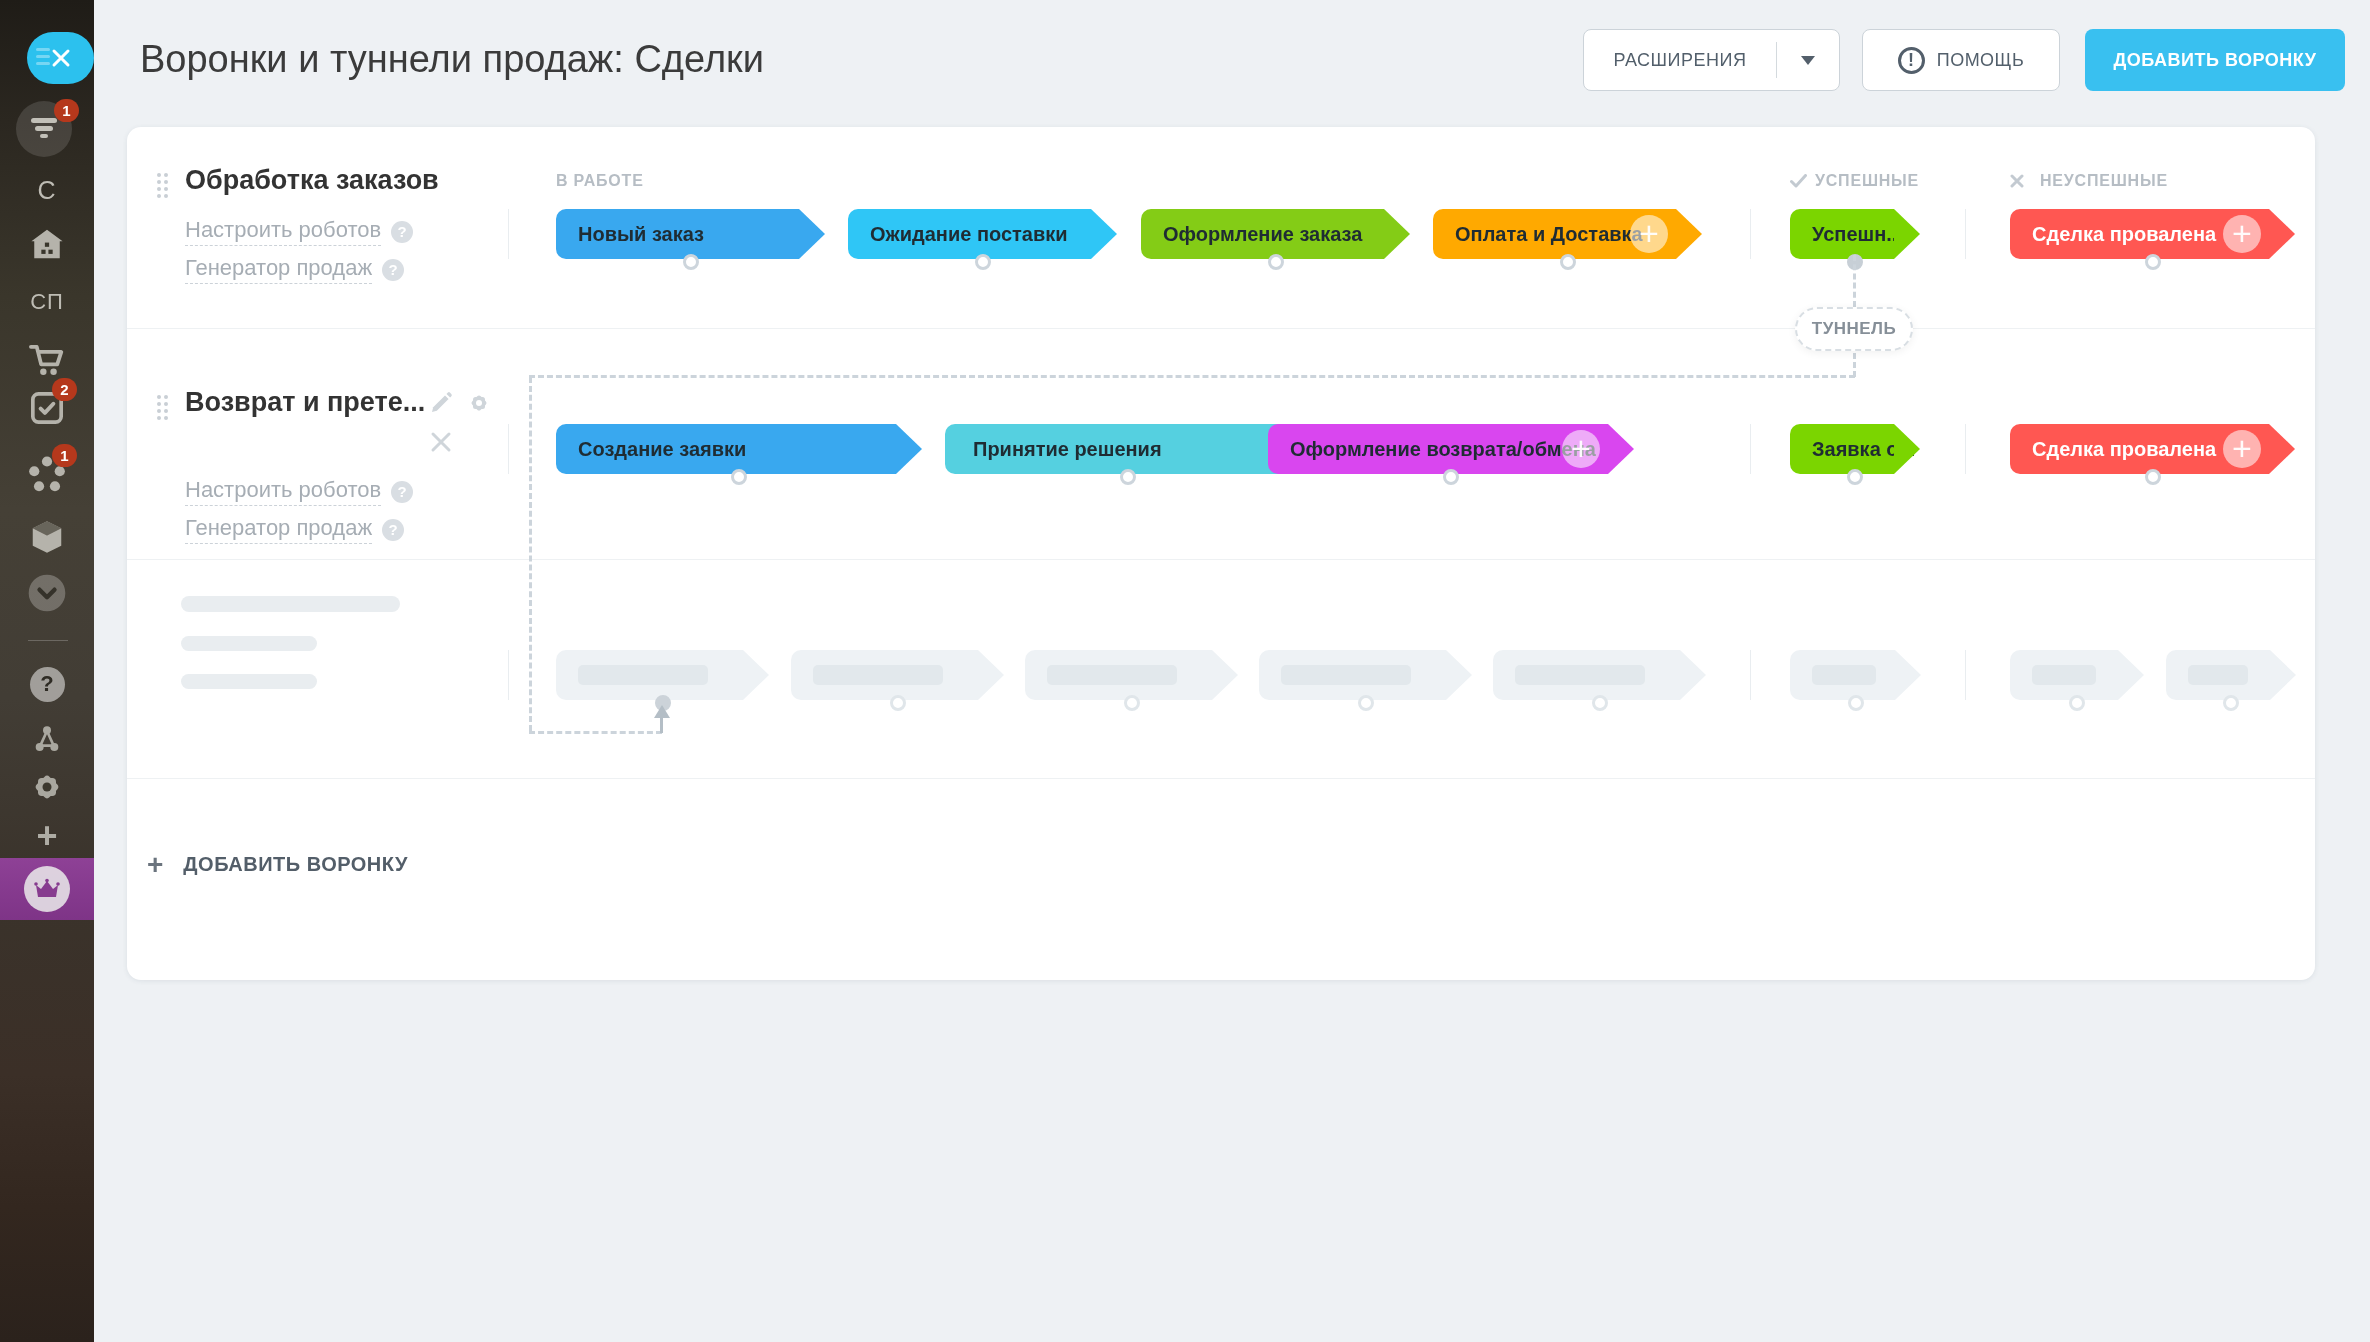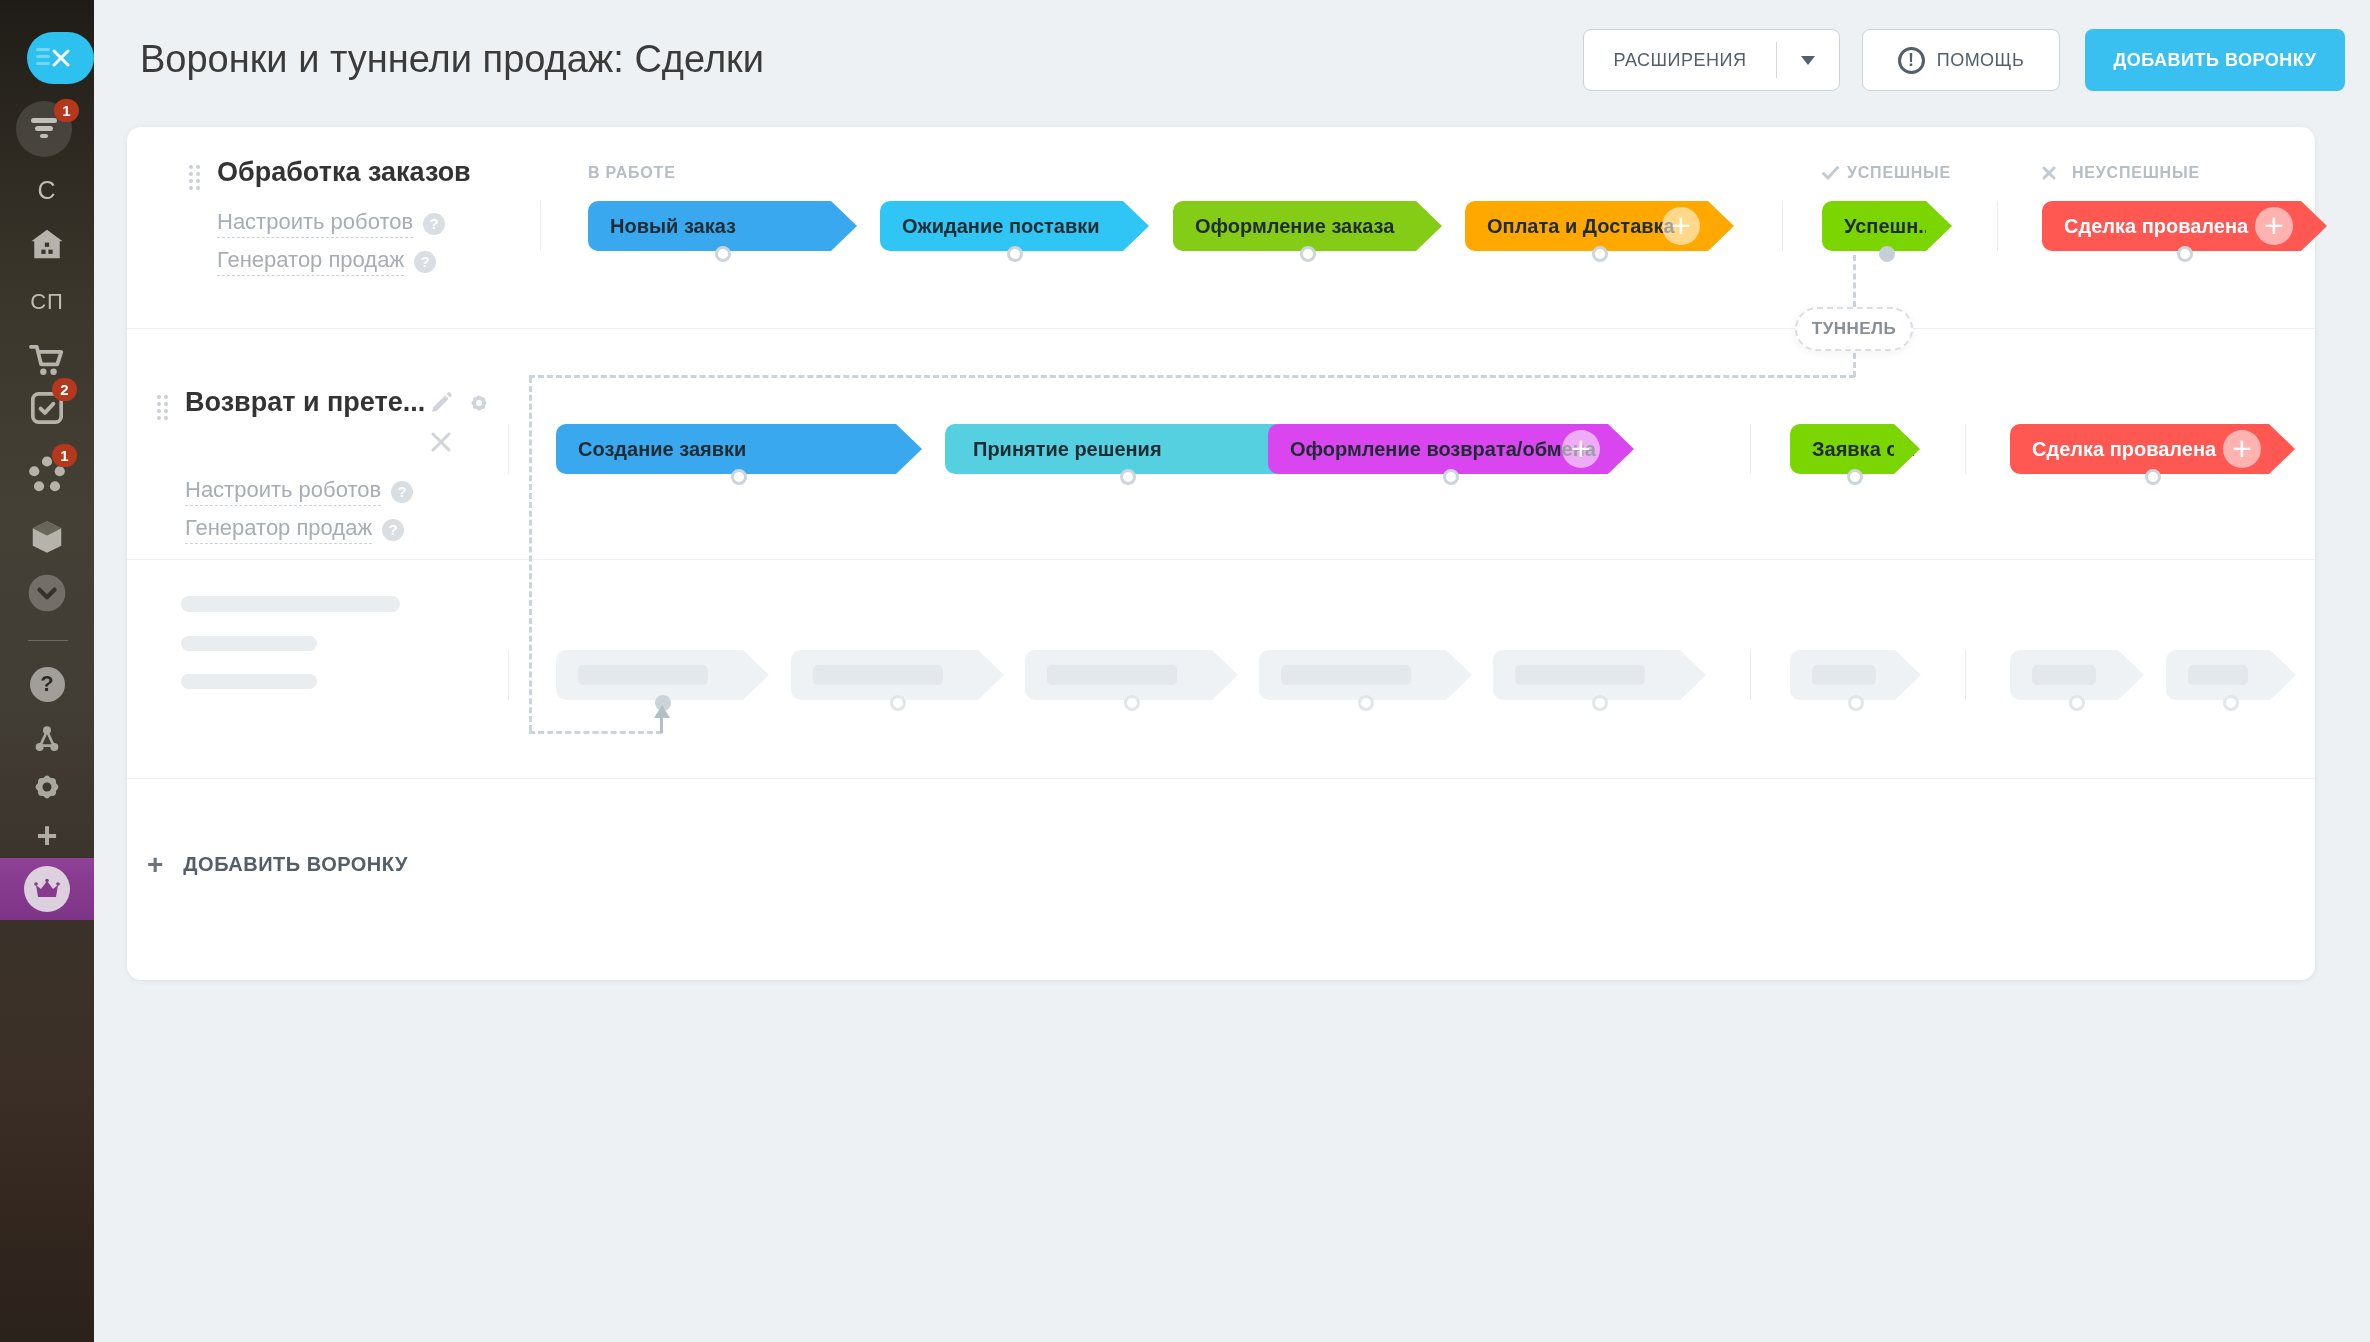--- a/index.html
+++ b/index.html
@@ -32,21 +32,21 @@
   .btn-ext .caret-zone { width:62px; display:flex; align-items:center; justify-content:center; }
   .caret-down { width:0; height:0; border-left:7px solid transparent; border-right:7px solid transparent; border-top:9px solid #535f6b; }
   .btn-help { left:1862px; width:198px; gap:12px; }
   .excl { width:27px; height:27px; border-radius:50%; border:3px solid #535f6b; font-size:18px; font-weight:bold; display:flex; align-items:center; justify-content:center; }
   .btn-add { left:2085px; width:260px; background:#39c0f0; border:none; color:#fff; font-weight:bold; font-size:18px; }
 
   
   .card { position:absolute; left:127px; top:127px; width:2188px; height:853px; background:#fff; border-radius:14px; box-shadow:0 1px 5px rgba(60,80,100,.10); }
   .hr { position:absolute; left:0; width:2188px; height:1px; background:#eef1f3; }
   .row { position:absolute; left:0; width:2188px; }
-  .row1 { top:4px; height:201px;margin-left:32px; }
+  .row1 { top:12px; height:201px; }
   .row2 { top:202px; height:230px; }
   .row3 { top:433px; height:218px; }
   .row4 { top:652px; height:201px; }
 
   .drag-handle { position:absolute; width:14px; height:26px; display:grid; grid-template-columns:4px 4px; grid-auto-rows:4px; gap:3px; cursor:grab; }
   .drag-handle i { background:#c9cfd5; border-radius:50%; }
   .f-title { position:absolute; left:58px; font-size:27px; font-weight:bold; color:#333; white-space:nowrap; }
   .f-link { position:absolute; left:58px; font-size:22px; color:#a6adb4; cursor:pointer; white-space:nowrap; display:flex; align-items:center; gap:10px; }
   .f-link .txt { border-bottom:1px dashed #ccd2d8; padding-bottom:2px; }
   .q-circle { width:22px; height:22px; border-radius:50%; background:#d9dee3; color:#fff; font-size:15px; font-weight:bold; display:inline-flex; align-items:center; justify-content:center; }

